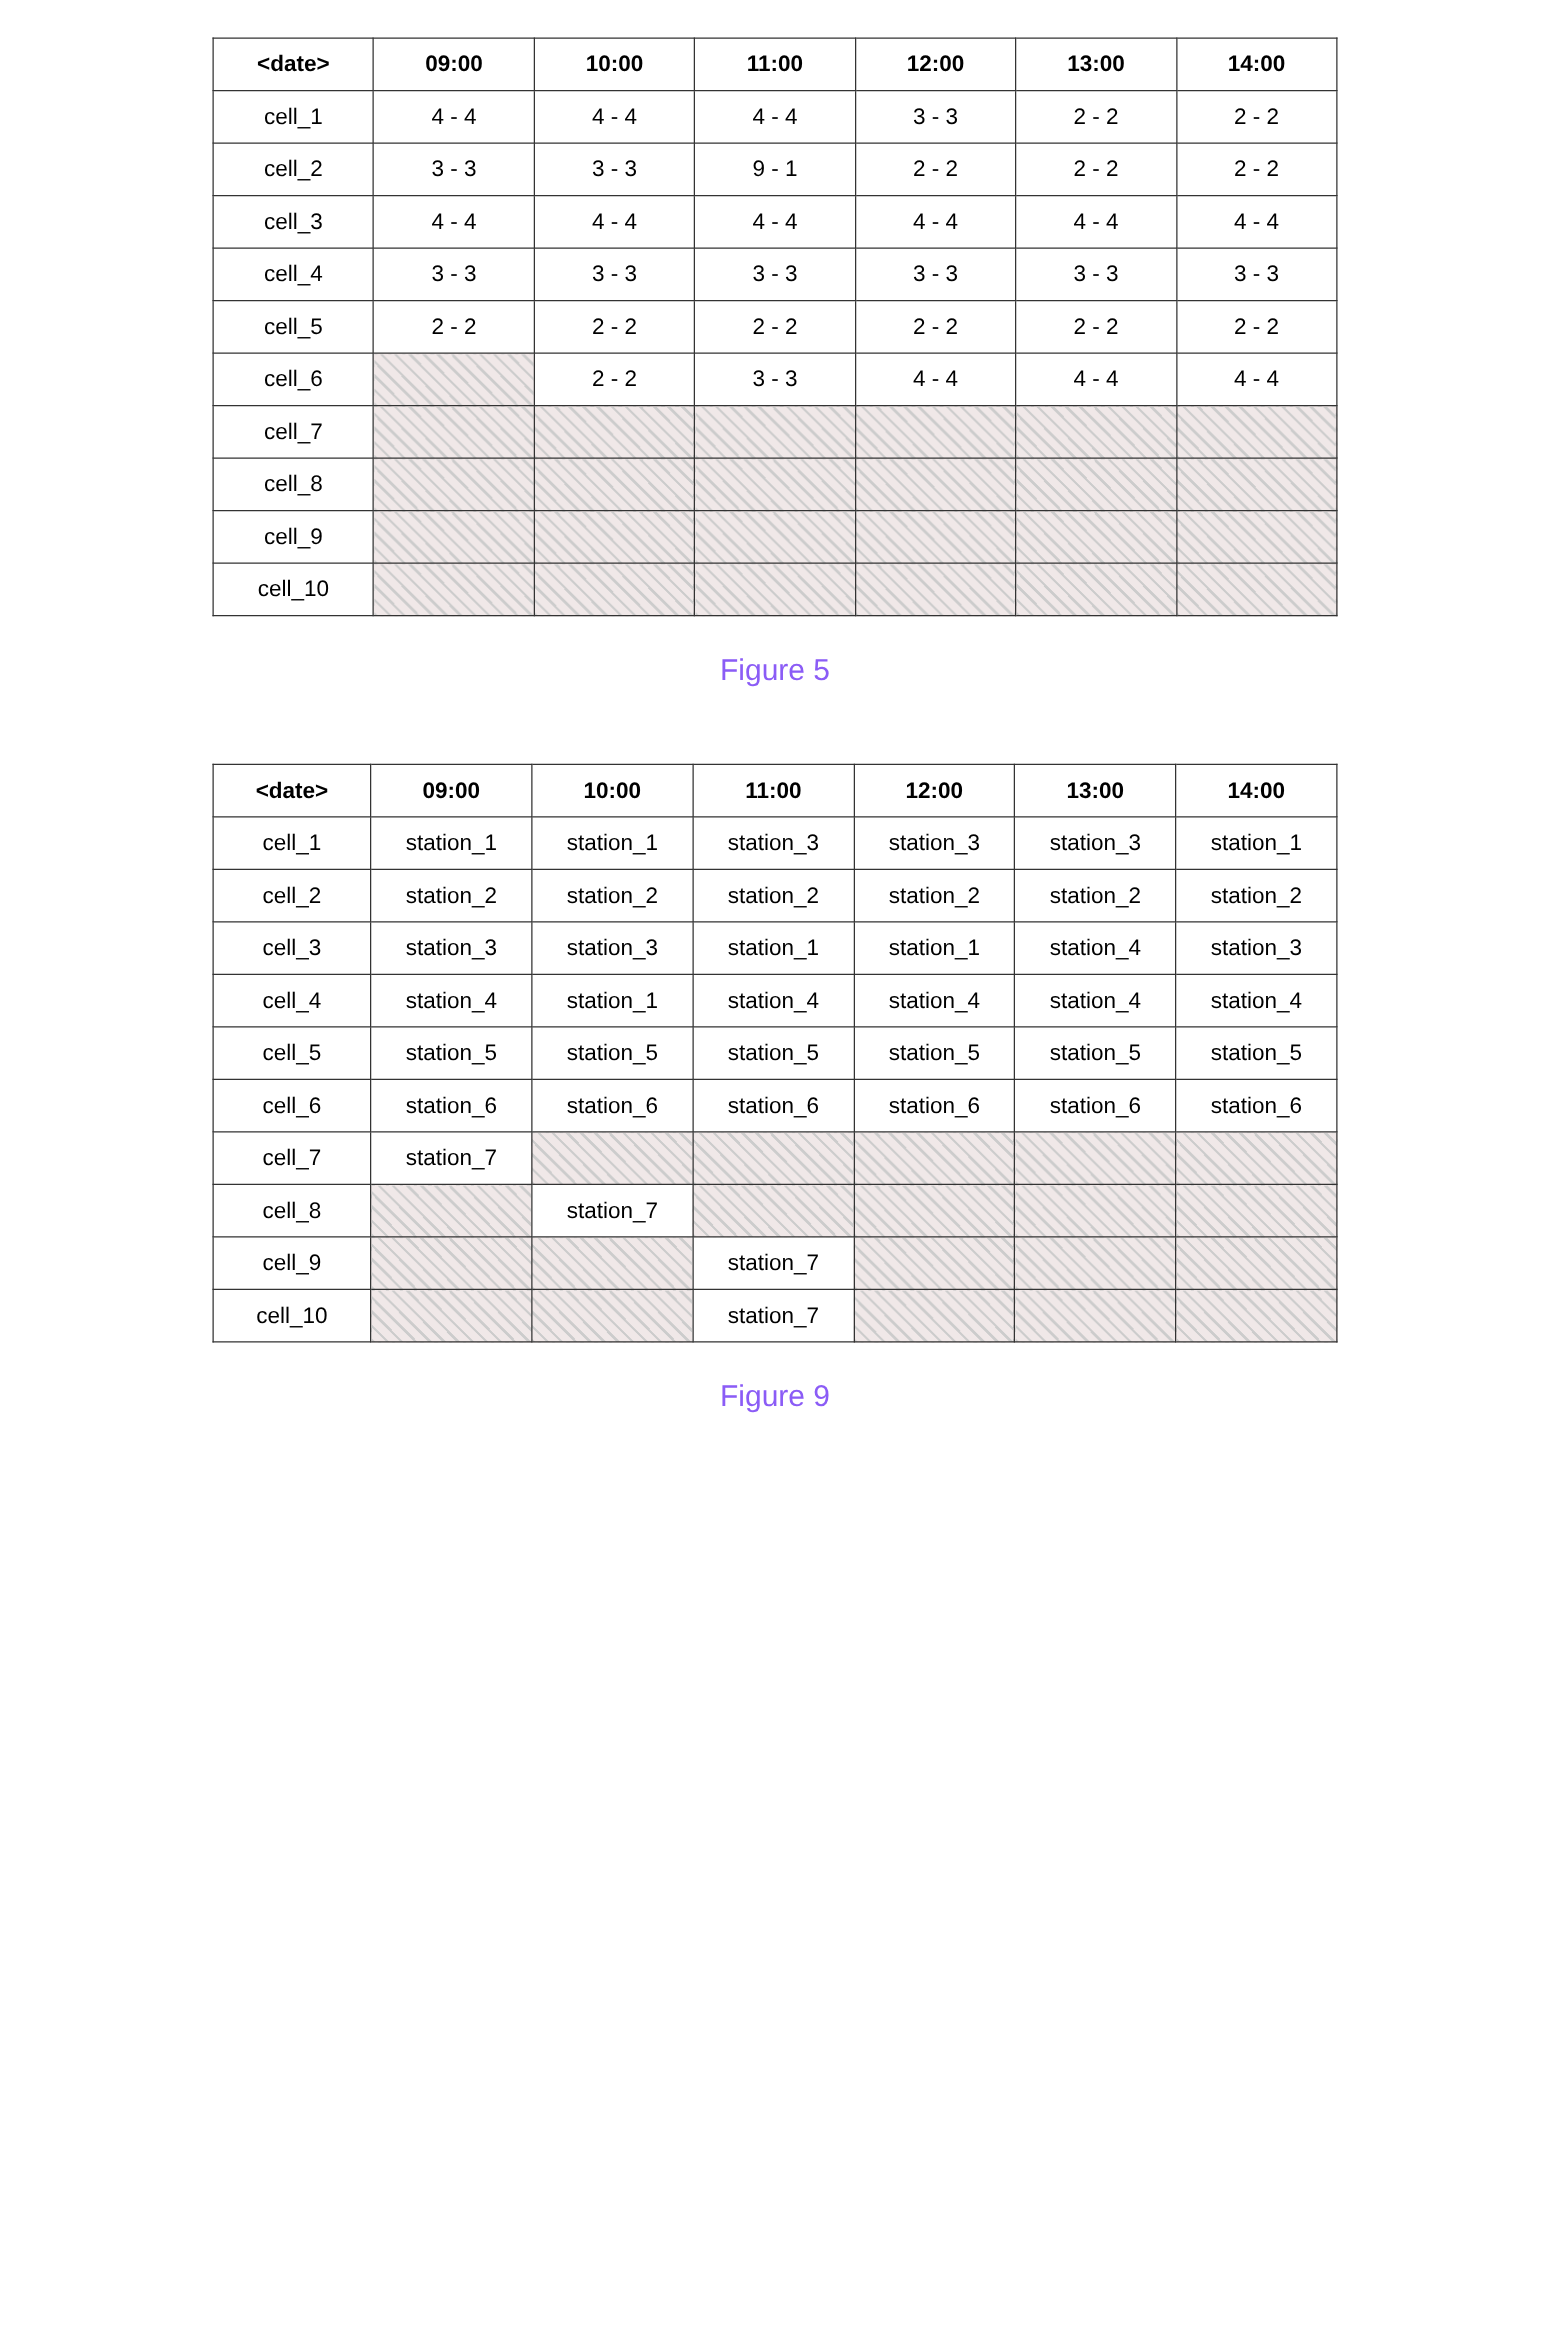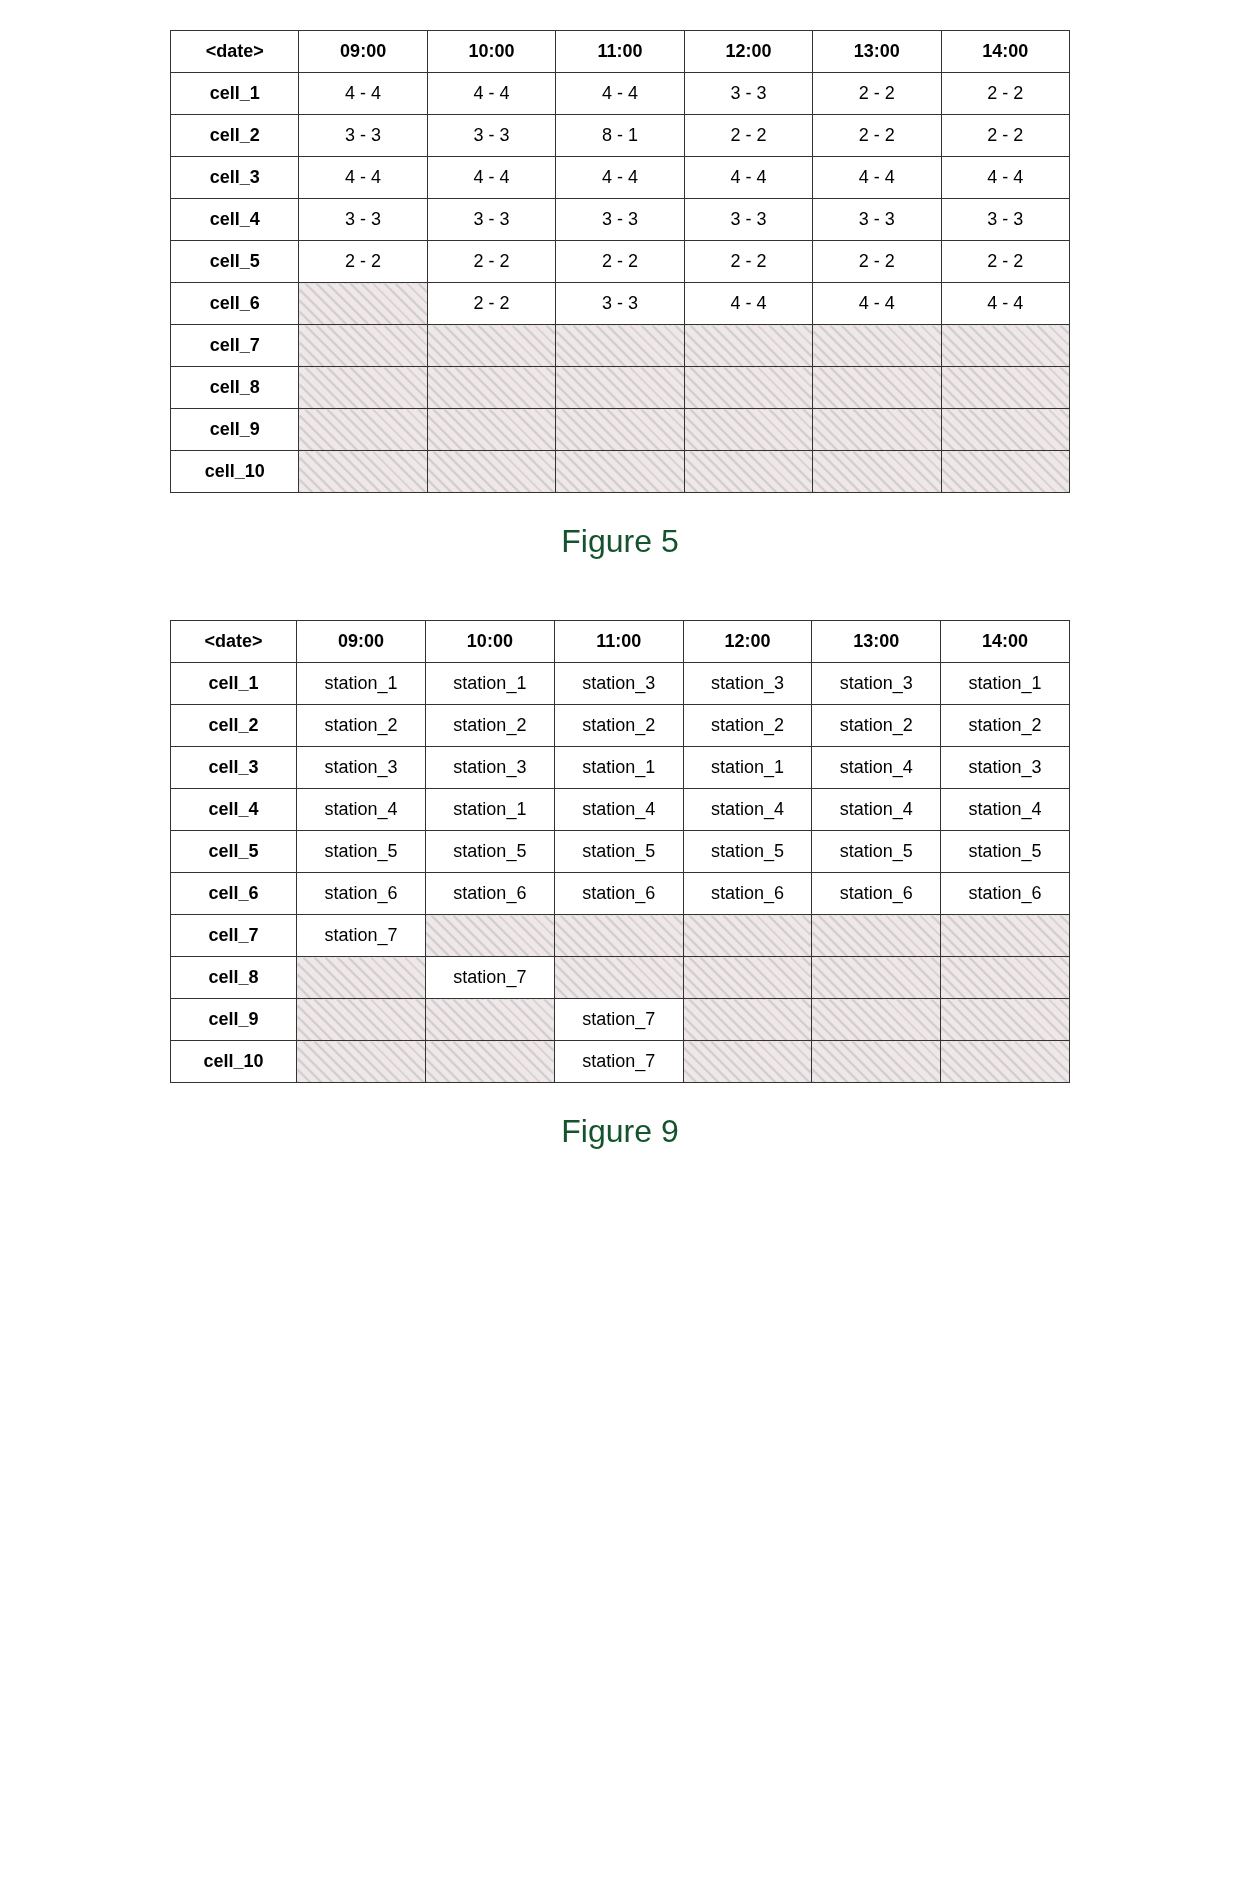--- a/index.html
+++ b/index.html
@@ -25,23 +25,23 @@
 
     .figure-section {
       display: flex;
       flex-direction: column;
       align-items: center;
       gap: 20px;
       width: 100%;
     }
 
     .figure-caption {
-      font-size: 32px;
+      font-size: 24px;
       font-family: Arial, sans-serif;
-      color: #14532d;
+      color: #8b5cf6;
       margin-top: 10px;
     }
 
     table {
       border-collapse: collapse;
       width: 900px;
     }
 
     th, td {
       border: 1px solid #333;
@@ -50,21 +50,21 @@
       font-size: 18px;
       min-width: 100px;
     }
 
     th {
       font-weight: bold;
       background: #fff;
     }
 
     td.row-header {
-      font-weight: bold;
+      font-weight: normal;
       background: #fff;
     }
 
     td.hatched {
       background-image: repeating-linear-gradient(
         45deg,
         #ccc 0px,
         #ccc 2px,
         #f0e8e8 2px,
         #f0e8e8 8px
@@ -101,21 +101,21 @@
             <td class="normal">4 - 4</td>
             <td class="normal">4 - 4</td>
             <td class="normal">3 - 3</td>
             <td class="normal">2 - 2</td>
             <td class="normal">2 - 2</td>
           </tr>
           <tr>
             <td class="row-header">cell_2</td>
             <td class="normal">3 - 3</td>
             <td class="normal">3 - 3</td>
-            <td class="normal">8 - 1</td>
+            <td class="normal">9 - 1</td>
             <td class="normal">2 - 2</td>
             <td class="normal">2 - 2</td>
             <td class="normal">2 - 2</td>
           </tr>
           <tr>
             <td class="row-header">cell_3</td>
             <td class="normal">4 - 4</td>
             <td class="normal">4 - 4</td>
             <td class="normal">4 - 4</td>
             <td class="normal">4 - 4</td>

